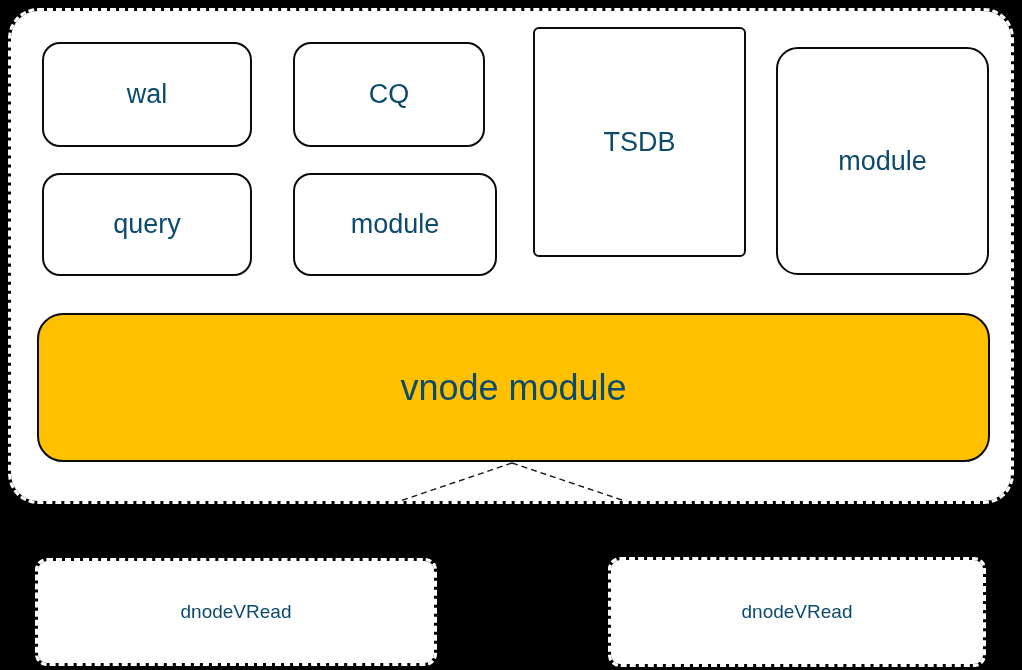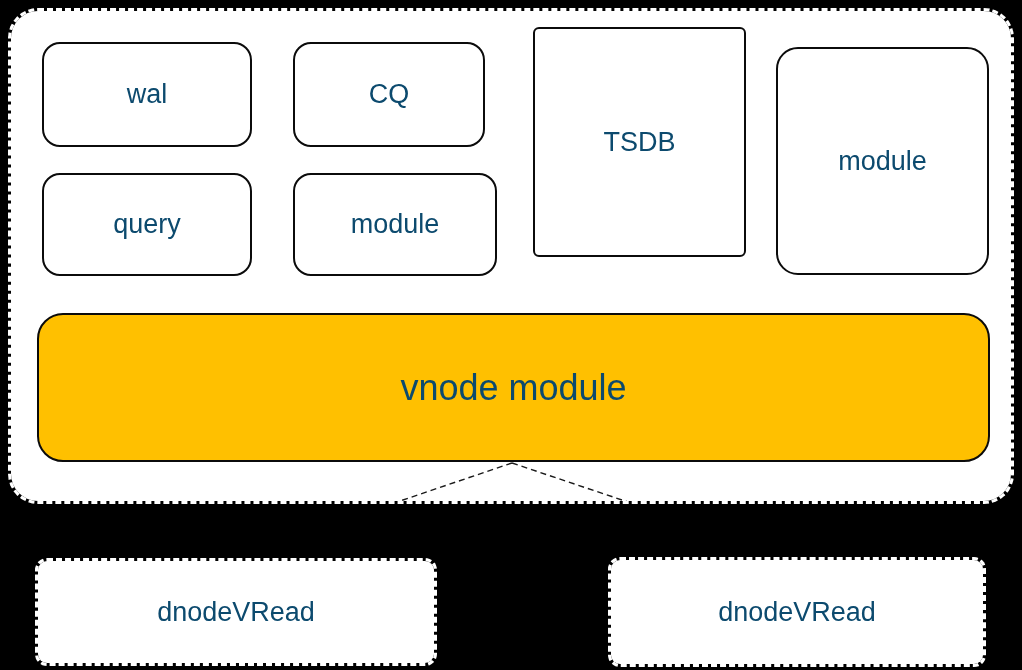--- a/index.html
+++ b/index.html
@@ -84,21 +84,21 @@
   .dnode-box {
     position: absolute;
     box-sizing: border-box;
     background: #fff;
     background-clip: padding-box;
     border: 3px dashed #fff;
     border-radius: 12px;
     display: flex;
     align-items: center;
     justify-content: center;
-    font-size: 27px;
+    font-size: 19px;
   }
   .dnode-read  { left: 35px;  top: 558px; width: 402px; height: 108px; }
   .dnode-write { left: 608px; top: 557px; width: 378px; height: 110px; }
 
   .label { white-space: nowrap; }
 </style>
 </head>
 <body>
 
 <div class="stage">

